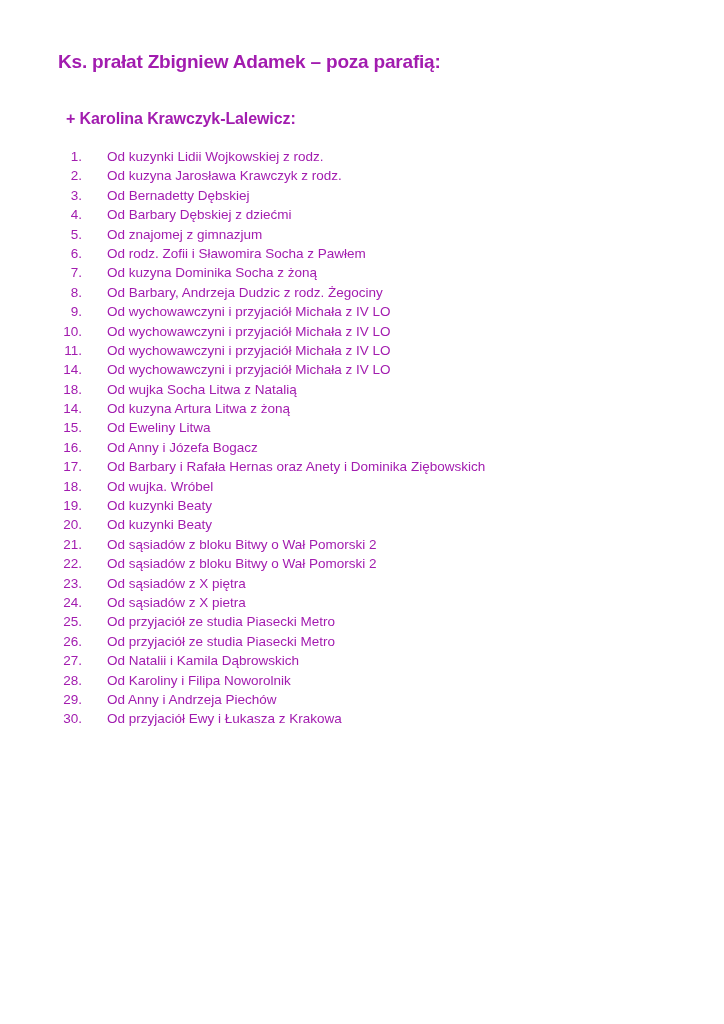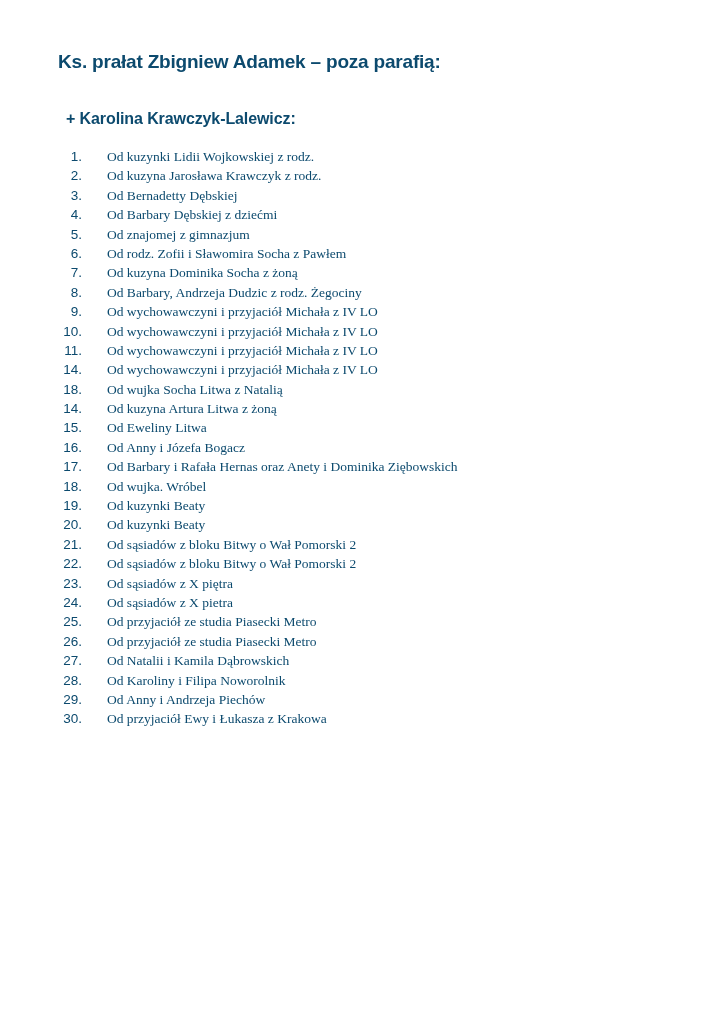--- a/index.html
+++ b/index.html
@@ -6,21 +6,21 @@
     margin: 0;
     padding: 0;
     background: #ffffff;
   }
   .page {
     position: relative;
     width: 724px;
     height: 1024px;
     background: #ffffff;
     font-family: "Liberation Sans", sans-serif;
-    color: #0c4a6e;
+    color: #a21caf;
     overflow: hidden;
   }
   .doc-title {
     position: absolute;
     left: 58px;
     top: 51px;
     margin: 0;
     font-size: 19px;
     line-height: 1.2;
     font-weight: 700;
@@ -53,21 +53,20 @@
     white-space: nowrap;
   }
   .entry-num {
     display: inline-block;
     width: 82px;
     text-align: right;
   }
   .entry-text {
     display: inline-block;
     margin-left: 25px;
-    font-family: Liberation Serif, serif;
   }
 </style>
 </head>
 <body>
 
 <div class="page">
   <h1 class="doc-title">Ks. prałat Zbigniew Adamek – poza parafią:</h1>
   <h2 class="doc-subtitle">+ Karolina Krawczyk-Lalewicz:</h2>
   <ol class="entries" id="entries">
       <li class="entry-row"><span class="entry-num">1.</span><span class="entry-text">Od kuzynki Lidii Wojkowskiej z rodz.</span></li>

